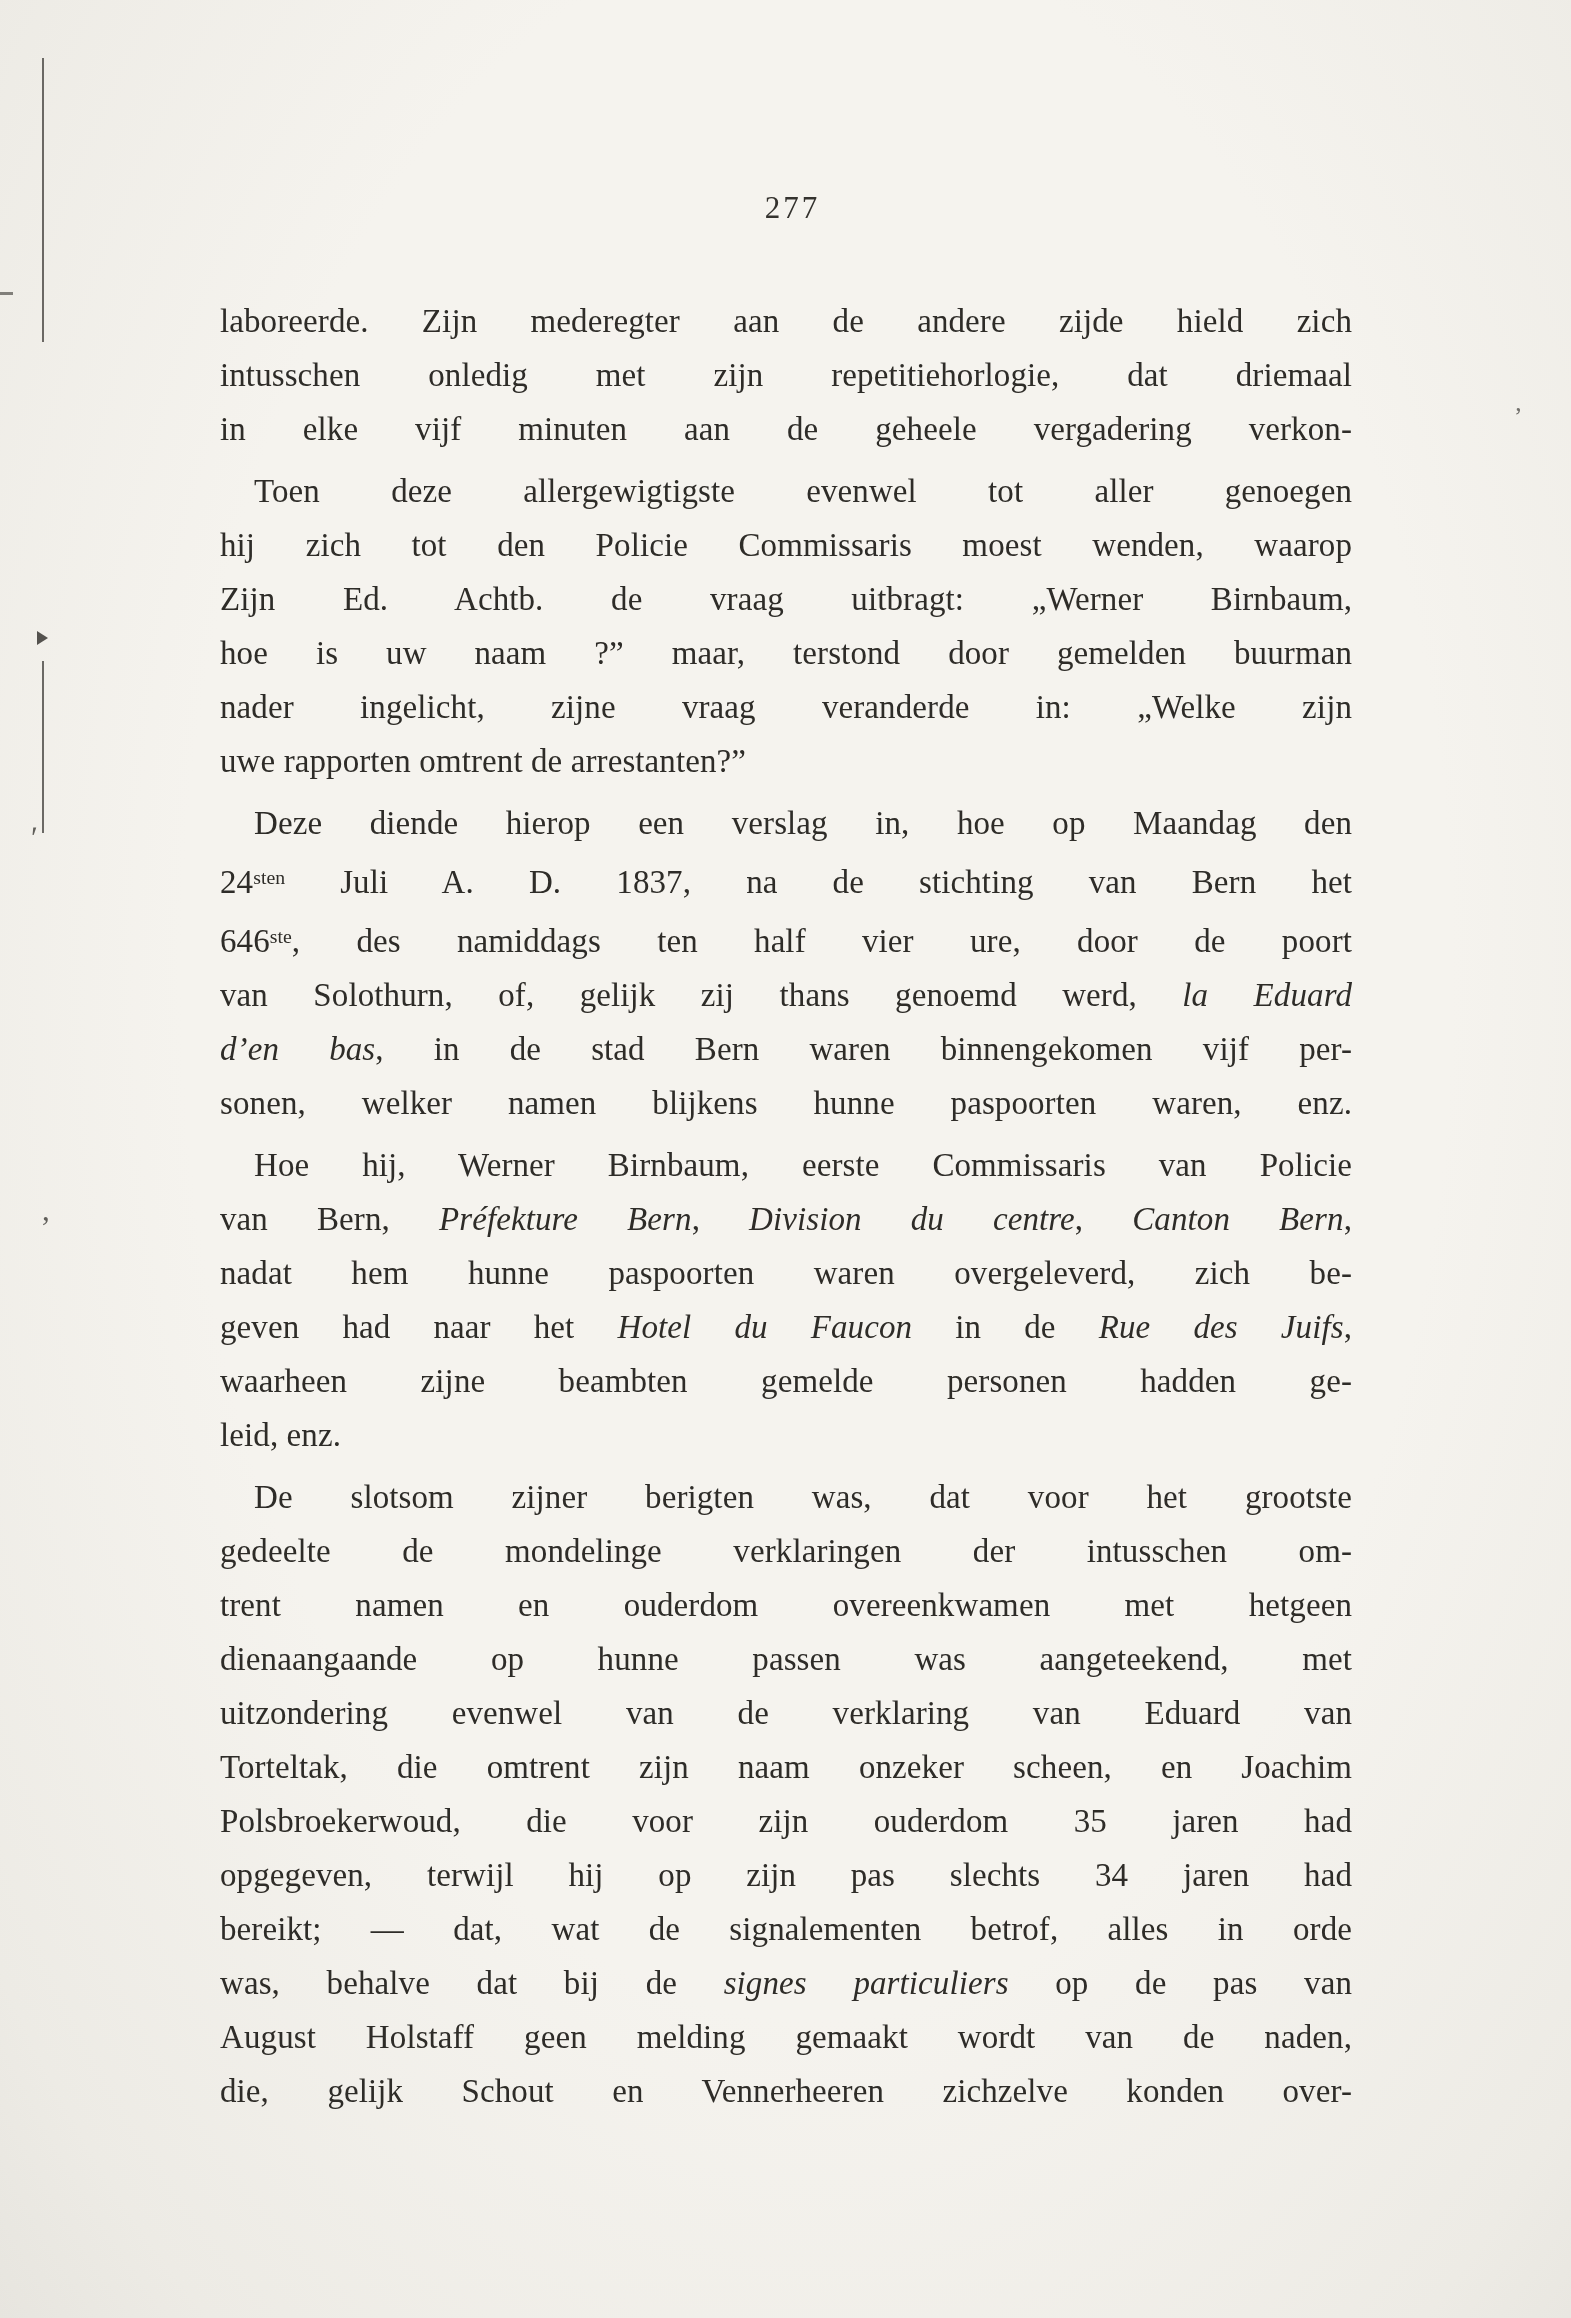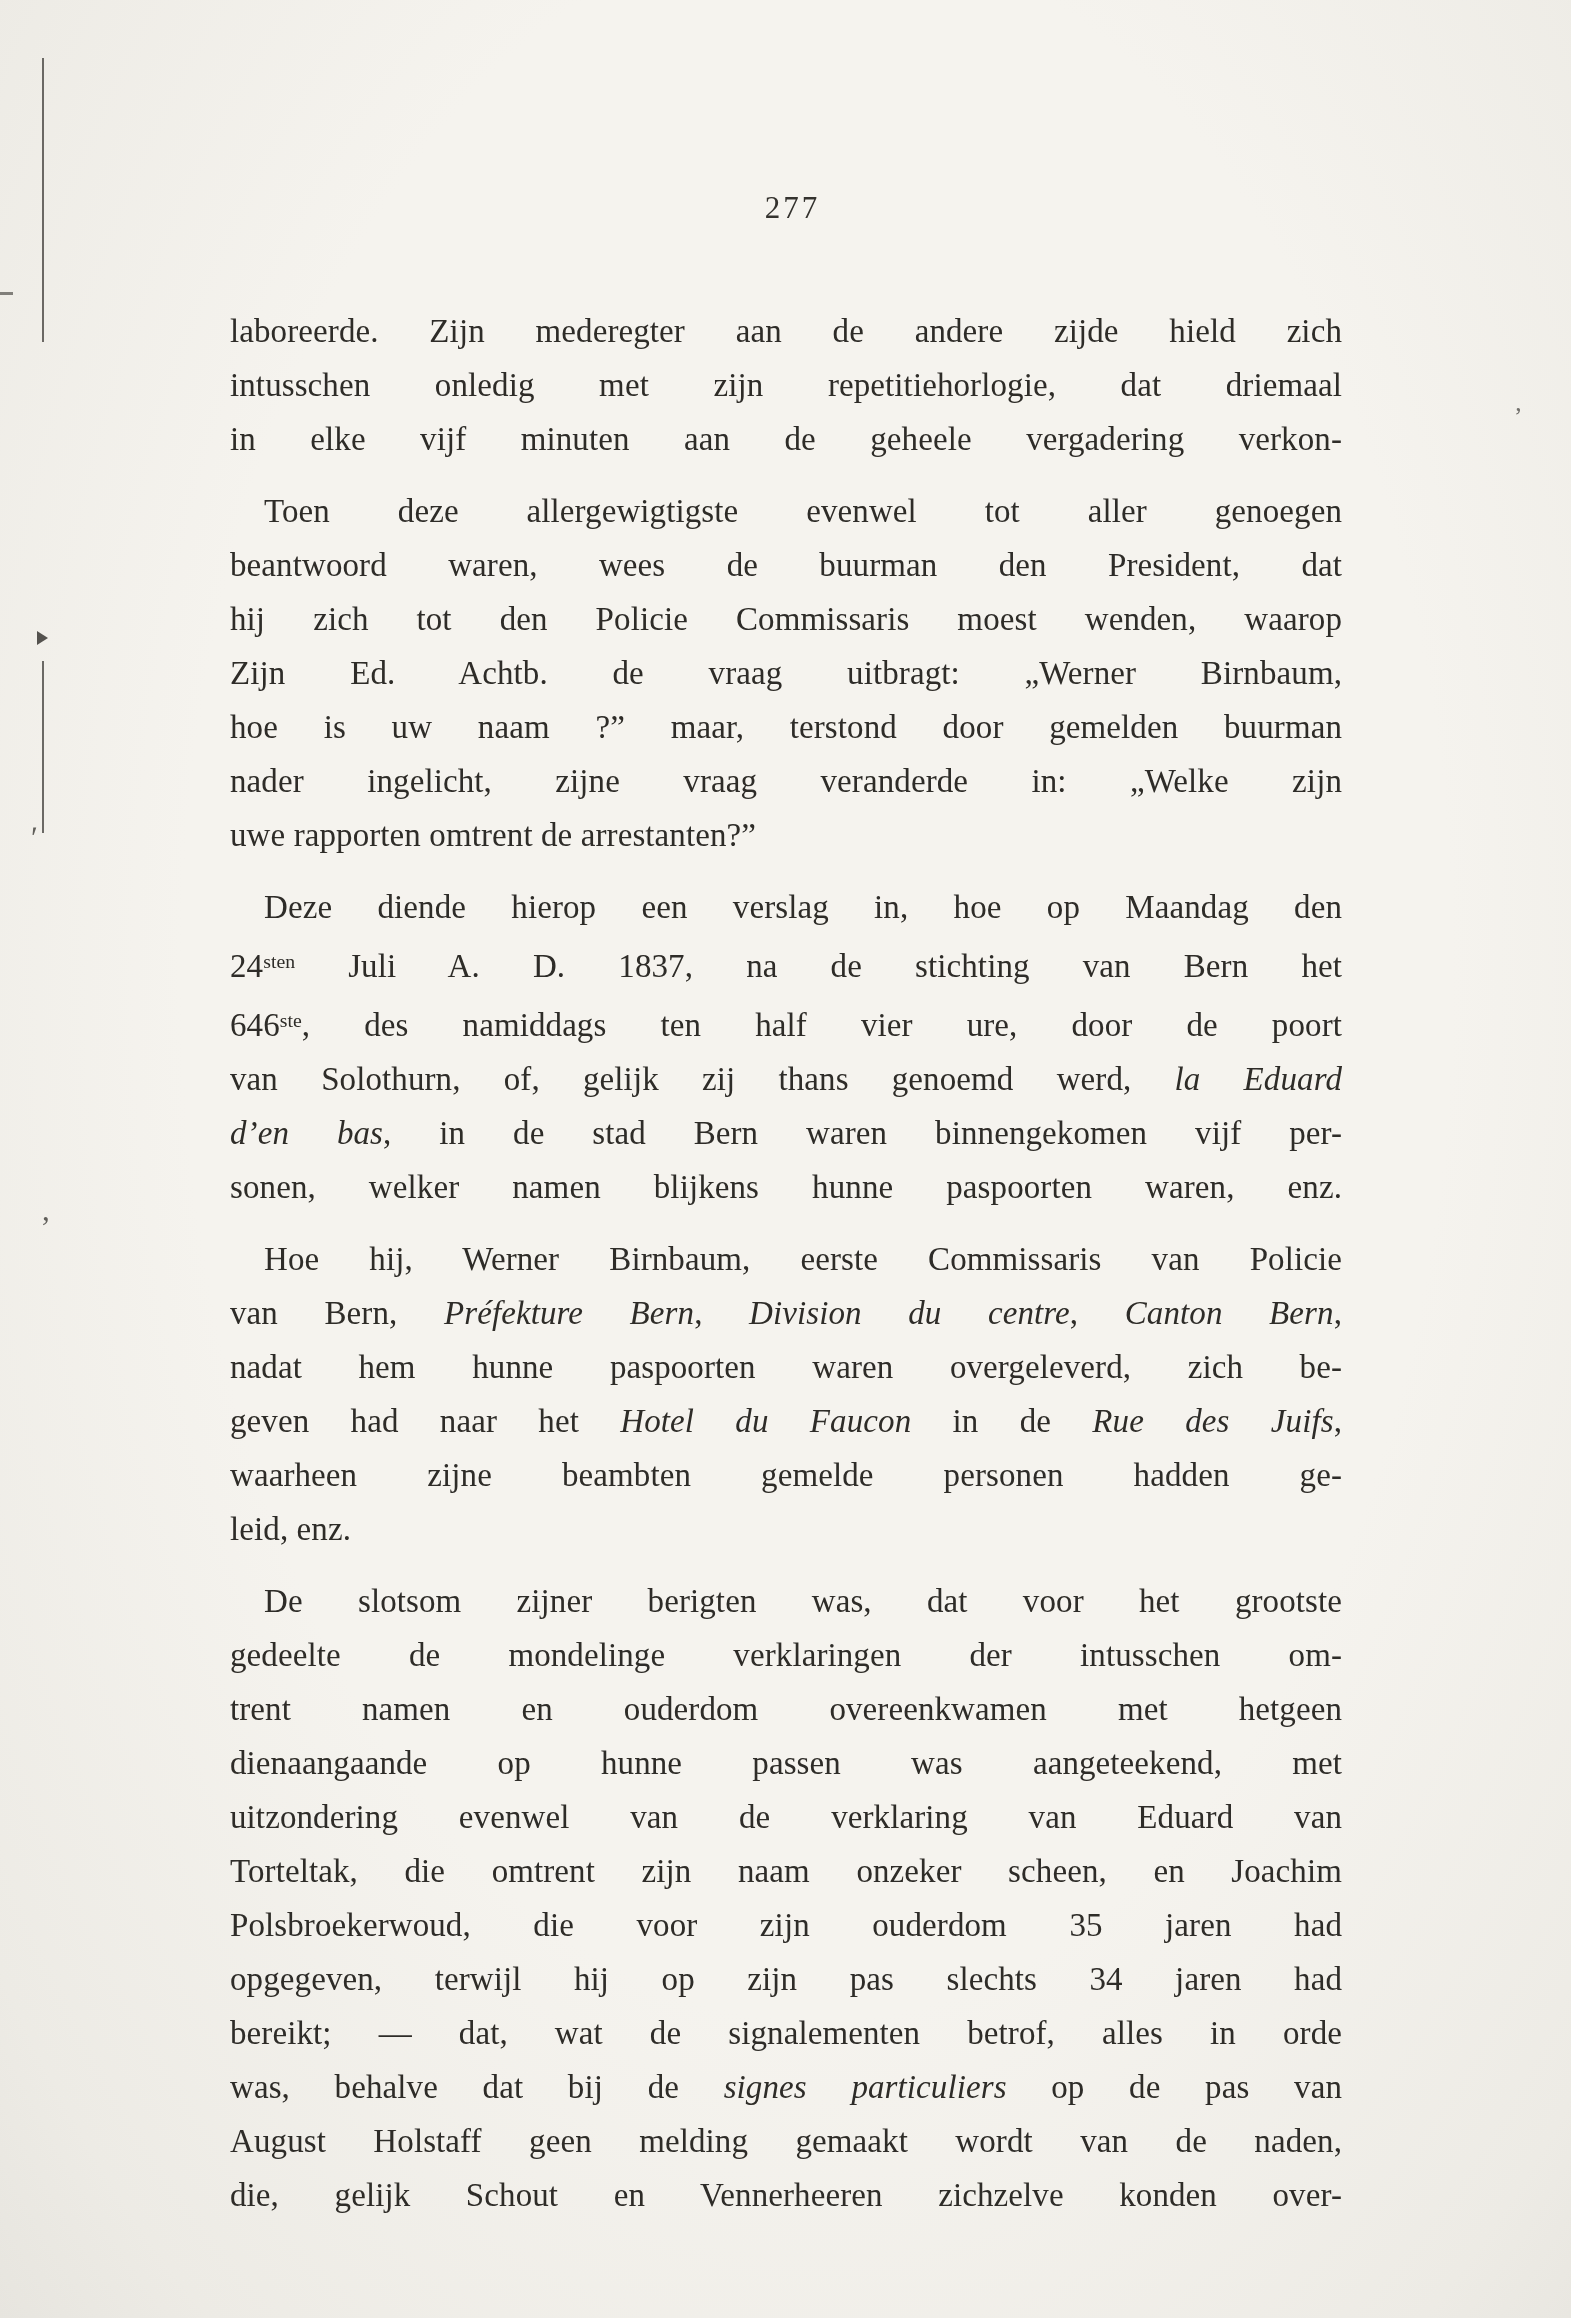--- a/index.html
+++ b/index.html
@@ -11,21 +11,21 @@
   }
   .page-number {
     position:absolute; top:190px; left:7px; width:100%;
     text-align:center; font-size:31px; letter-spacing:3px; color:#34322e;
   }
   .text-block {
     position:absolute; left:212px; top:286px; width:1148px;
     font-size:33px; line-height:54px; letter-spacing:0.1px;
     color:#2e2c28;
   }
-  .paragraph { margin:18px; }
+  .paragraph { margin:8px; }
   .line { text-align:justify; text-align-last:justify; }
   .line.no-just { text-align-last:left; }
   .line.indent { text-indent:34px; }
   .i { font-style:italic; }
   .sup { font-size:0.6em; vertical-align:0.45em; letter-spacing:0; }
 
   
   .art { position:absolute; background:#45433f; }
   .art-text { position:absolute; color:#3c3a36; font-size:31px; line-height:1; background:none; }
   #art-vline-top { left:42px; top:58px; width:2.2px; height:284px; opacity:.78; }
@@ -53,21 +53,20 @@
 
 <div class="page-number">277</div>
 <div class="text-block">
     <div class="paragraph">
       <div class="line"><span>laboreerde. Zijn mederegter aan de andere zijde hield zich</span></div>
       <div class="line"><span>intusschen onledig met zijn repetitiehorlogie, dat driemaal</span></div>
       <div class="line"><span>in elke vijf minuten aan de geheele vergadering verkon-</span></div>
     </div>
     <div class="paragraph">
       <div class="line indent"><span>Toen deze allergewigtigste evenwel tot aller genoegen</span></div>
-      <div class="line"><span>beantwoord waren, wees de buurman den President, dat</span></div>
       <div class="line"><span>hij zich tot den Policie Commissaris moest wenden, waarop</span></div>
       <div class="line"><span>Zijn Ed. Achtb. de vraag uitbragt: „Werner Birnbaum,</span></div>
       <div class="line"><span>hoe is uw naam ?” maar, terstond door gemelden buurman</span></div>
       <div class="line"><span>nader ingelicht, zijne vraag veranderde in: „Welke zijn</span></div>
       <div class="line no-just"><span>uwe rapporten omtrent de arrestanten?”</span></div>
     </div>
     <div class="paragraph">
       <div class="line indent"><span>Deze diende hierop een verslag in, hoe op Maandag den</span></div>
       <div class="line"><span>24</span><span class="sup">sten</span><span> Juli A. D. 1837, na de stichting van Bern het</span></div>
       <div class="line"><span>646</span><span class="sup">ste</span><span>, des namiddags ten half vier ure, door de poort</span></div>

